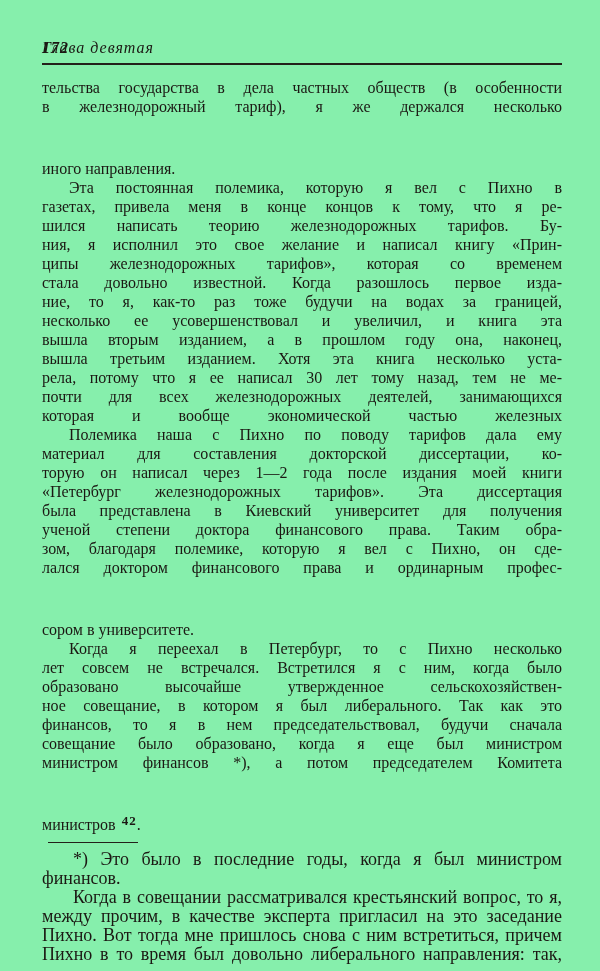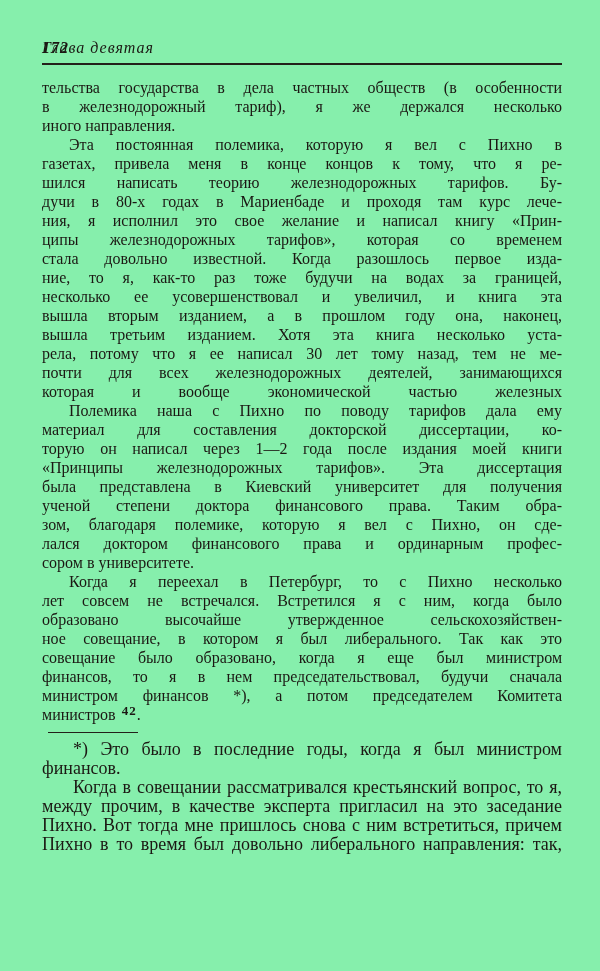--- a/index.html
+++ b/index.html
@@ -41,21 +41,21 @@
     margin-top: 13px;
     font-size: 16px;
     line-height: 19px;
   }
   .line {
     text-align: justify;
     text-align-last: justify;
     white-space: normal;
   }
   .line.indent { text-indent: 27px; }
-  .line.para-end { text-align-last: left; }
+  .line.para-end { text-align-last: left; margin-top: 43px; }
   .line sup {
     font-size: 13px;
     font-weight: 700;
     line-height: 0;
     vertical-align: 5px;
     letter-spacing: 1px;
     margin-left: 2px;
   }
   .footnote-sep {
     border: 0;
@@ -84,50 +84,49 @@
   <div class="body-text">
       <div>
         <div class="line">тельства государства в дела частных обществ (в особенности</div>
         <div class="line">в железнодорожный тариф), я же держался несколько</div>
         <div class="line para-end">иного направления.</div>
       </div>
       <div>
         <div class="line indent">Эта постоянная полемика, которую я вел с Пихно в</div>
         <div class="line">газетах, привела меня в конце концов к тому, что я ре-</div>
         <div class="line">шился написать теорию железнодорожных тарифов. Бу-</div>
-        <div class="line">дучи в 80-х годах в Мариенбаде и проходя там курс лече-</div>
         <div class="line">ния, я исполнил это свое желание и написал книгу «Прин-</div>
         <div class="line">ципы железнодорожных тарифов», которая со временем</div>
         <div class="line">стала довольно известной. Когда разошлось первое изда-</div>
         <div class="line">ние, то я, как-то раз тоже будучи на водах за границей,</div>
         <div class="line">несколько ее усовершенствовал и увеличил, и книга эта</div>
         <div class="line">вышла вторым изданием, а в прошлом году она, наконец,</div>
         <div class="line">вышла третьим изданием. Хотя эта книга несколько уста-</div>
         <div class="line">рела, потому что я ее написал 30 лет тому назад, тем не ме-</div>
         <div class="line">почти для всех железнодорожных деятелей, занимающихся</div>
         <div class="line">которая и вообще экономической частью железных</div>
       </div>
       <div>
         <div class="line indent">Полемика наша с Пихно по поводу тарифов дала ему</div>
         <div class="line">материал для составления докторской диссертации, ко-</div>
         <div class="line">торую он написал через 1—2 года после издания моей книги</div>
-        <div class="line">«Принципы железнодорожных тарифов». Эта диссертация</div>
+        <div class="line">«Петербург железнодорожных тарифов». Эта диссертация</div>
         <div class="line">была представлена в Киевский университет для получения</div>
         <div class="line">ученой степени доктора финансового права. Таким обра-</div>
         <div class="line">зом, благодаря полемике, которую я вел с Пихно, он сде-</div>
         <div class="line">лался доктором финансового права и ординарным профес-</div>
         <div class="line para-end">сором в университете.</div>
       </div>
       <div>
         <div class="line indent">Когда я переехал в Петербург, то с Пихно несколько</div>
         <div class="line">лет совсем не встречался. Встретился я с ним, когда было</div>
         <div class="line">образовано высочайше утвержденное сельскохозяйствен-</div>
         <div class="line">ное совещание, в котором я был либерального. Так как это</div>
+        <div class="line">финансов, то я в нем председательствовал, будучи сначала</div>
         <div class="line">совещание было образовано, когда я еще был министром</div>
-        <div class="line">финансов, то я в нем председательствовал, будучи сначала</div>
         <div class="line">министром финансов *), а потом председателем Комитета</div>
         <div class="line para-end"><span>министров </span><sup>42</sup><span>.</span></div>
       </div>
     </div>
 
   <hr class="footnote-sep">
 
   <div class="footnote-text">
       <div>
         <div class="line indent">*) Это было в последние годы, когда я был министром финансов.</div>

